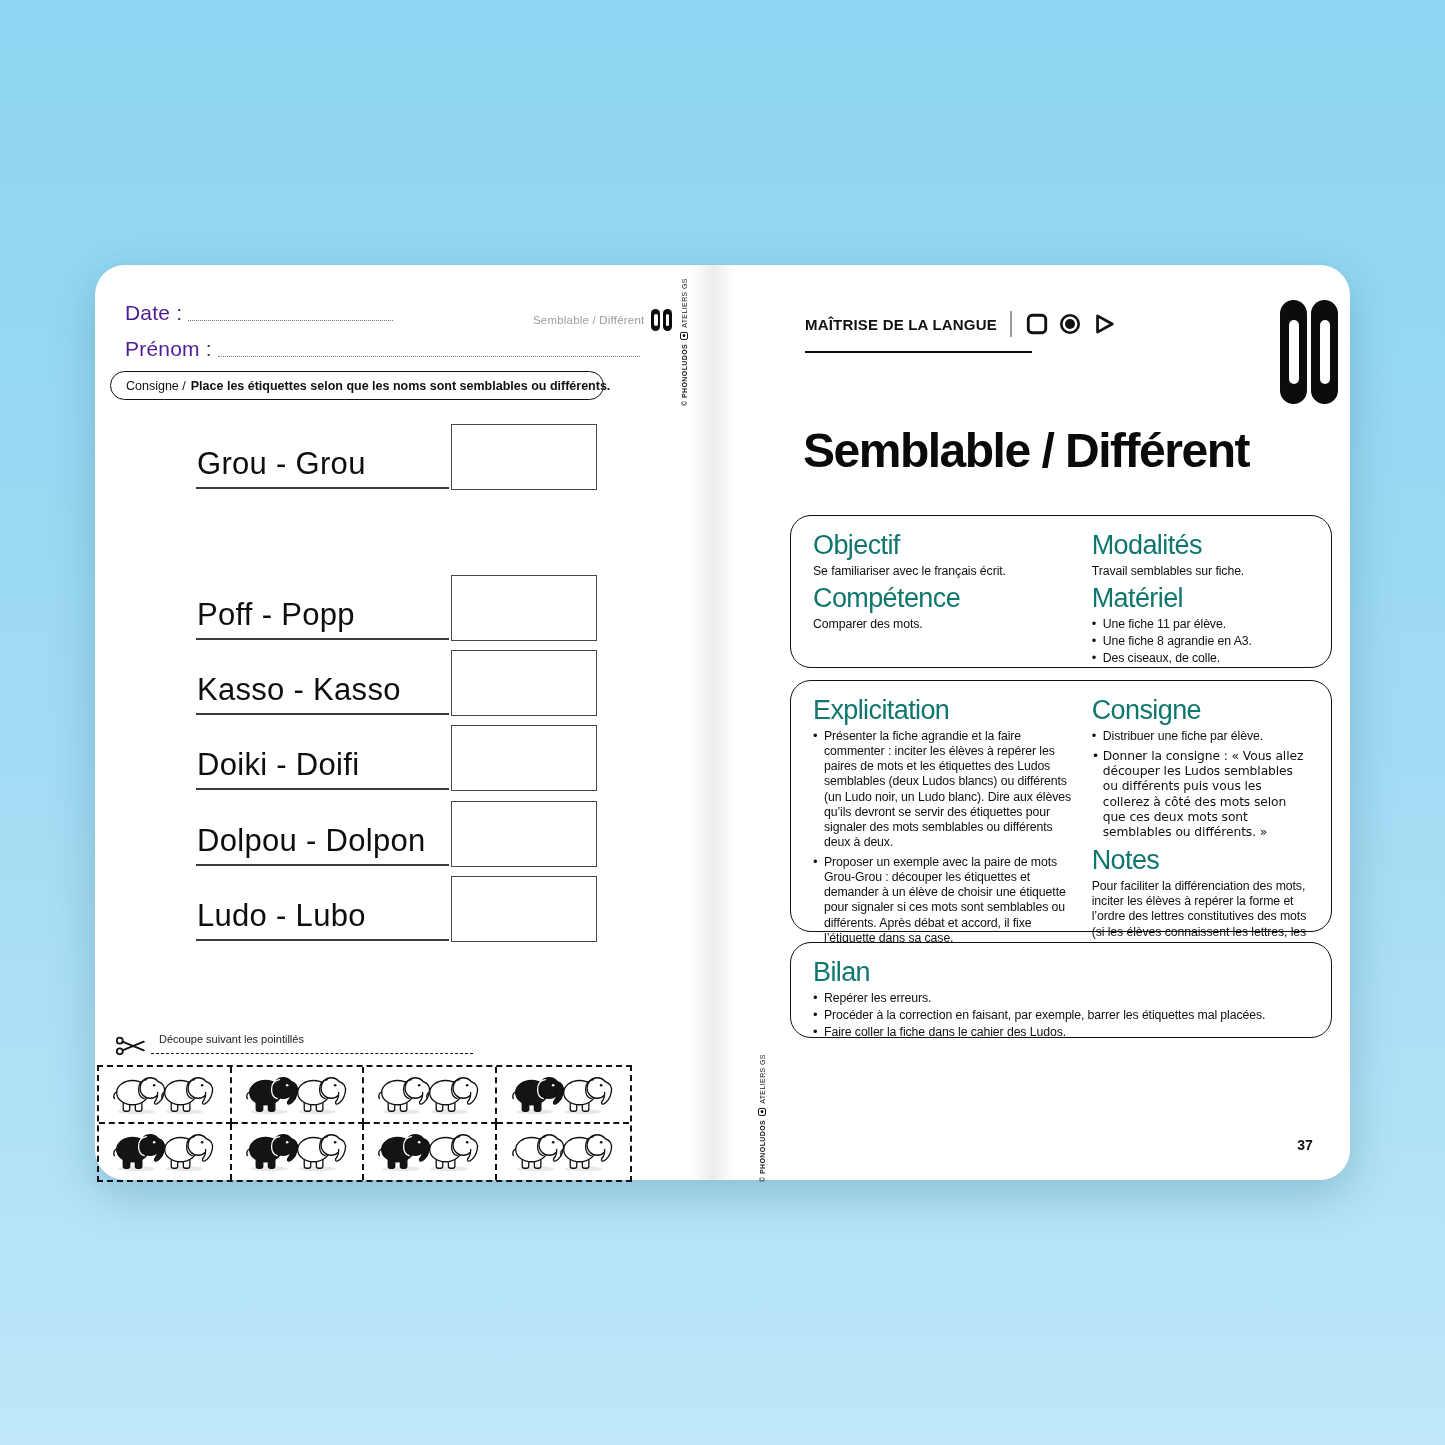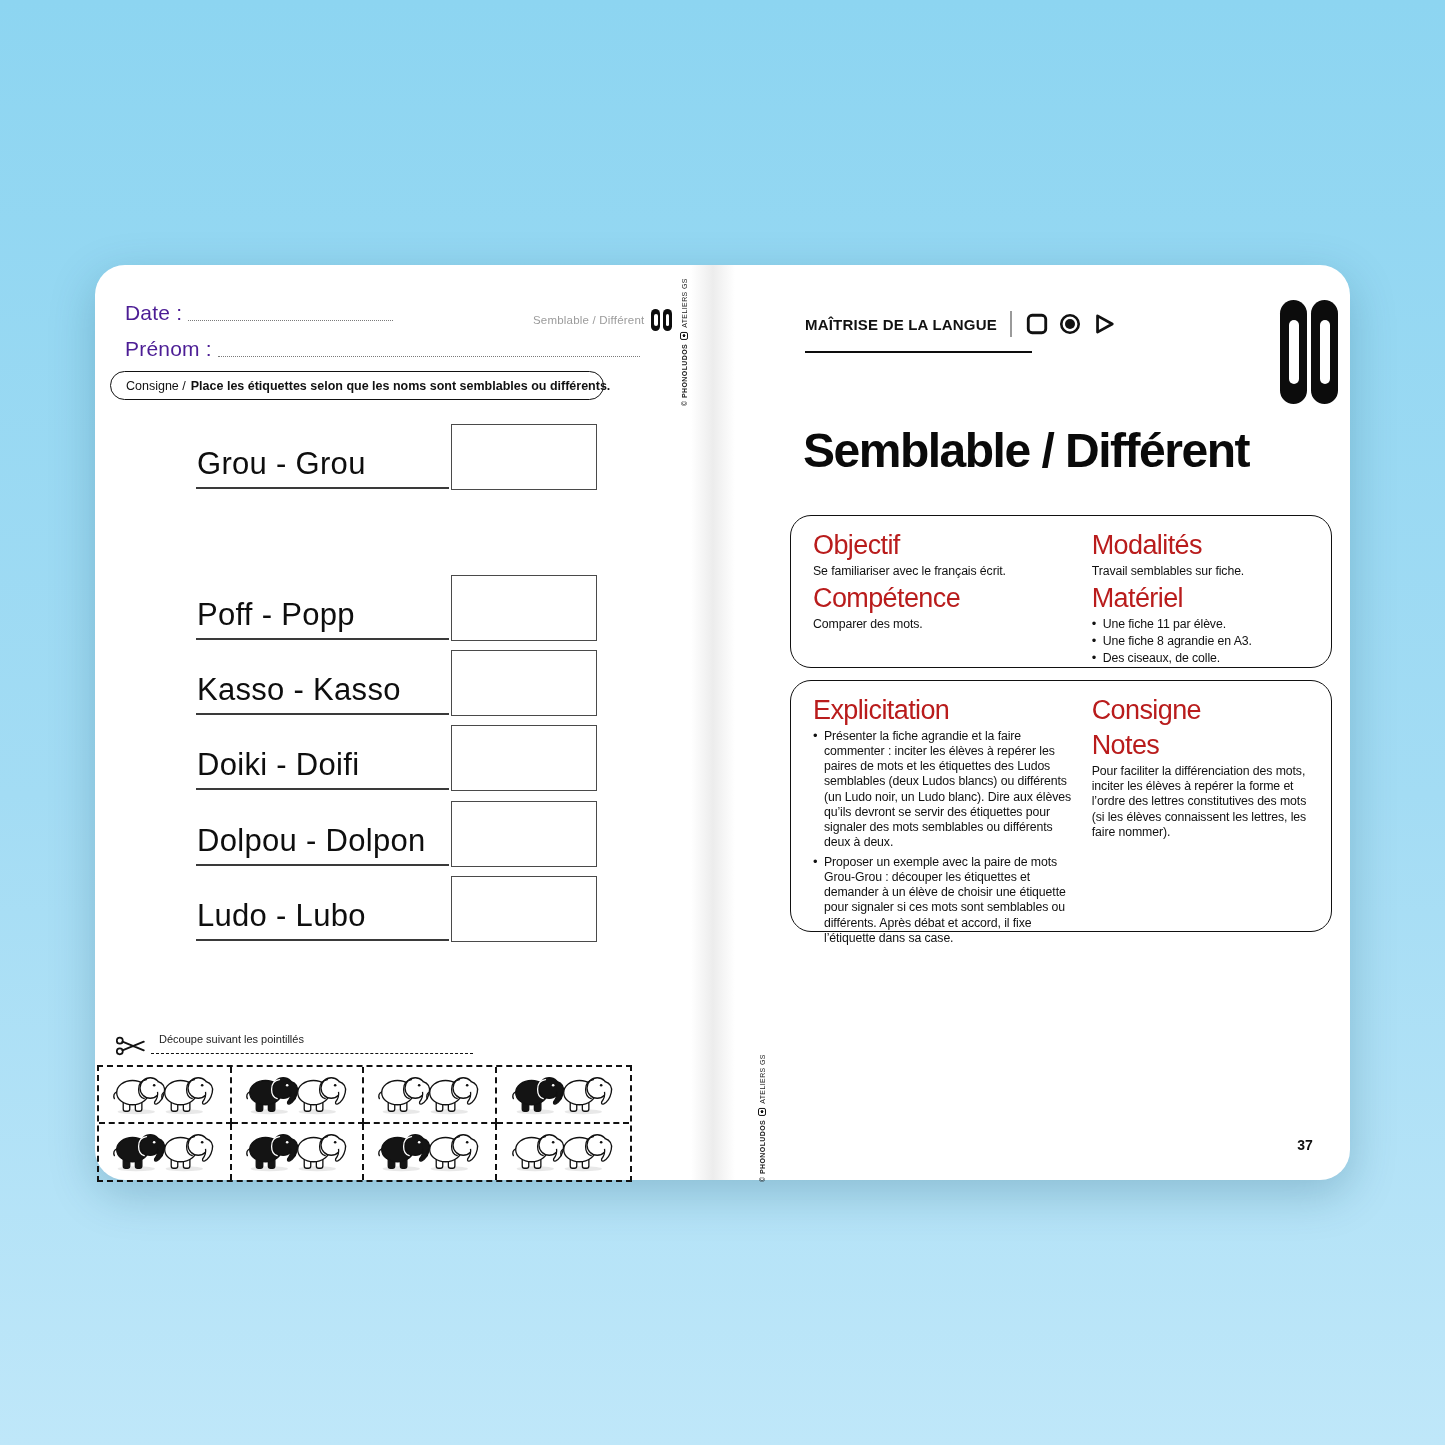--- a/index.html
+++ b/index.html
@@ -62,21 +62,21 @@
   .cat-row .cat-lbl { font-size:15px; font-weight:bold; letter-spacing:.2px; white-space:nowrap; }
   .cat-row .vbar { width:1.6px; height:26px; background:#9a9a9a; margin:0 13px; }
   .cat-row svg { margin-right:9px; }
   .cat-rule { position:absolute; left:710px; top:86px; width:227px; height:2.2px; background:#0d0d0d; }
   .big-title { position:absolute; left:708px; top:158px; font-size:48px; font-weight:bold; letter-spacing:-1.5px; color:#0a0a0a; white-space:nowrap; }
   .rbox { position:absolute; left:695px; width:542px; border:1.7px solid #111; border-radius:21px; box-sizing:border-box; padding:10px 20px 8px 22px; background:#fff; }
   .rbox.cols { display:grid; grid-template-columns:1.18fr 1fr; column-gap:20px; }
   .box1 { top:250px; height:153px; }
   .box2 { top:415px; height:252px; }
   .box3 { top:677px; height:96px; }
-  .sec-h { font-size:27px; font-weight:400; letter-spacing:-.6px; margin:4px 0 3px; color:#b91c1c; }
+  .sec-h { font-size:27px; font-weight:400; letter-spacing:-.6px; margin:4px 0 3px; color:#0f766e; }
   .sec-p { font-size:12.3px; line-height:1.24; letter-spacing:-.1px; margin:0 0 4px; }
   ul.bullets { list-style:none; margin:1px 0 4px; padding:0; }
   ul.bullets li { position:relative; padding-left:11px; margin-bottom:5px; font-size:12.3px; line-height:1.23; letter-spacing:-.1px; }
   ul.bullets li::before { content:"•"; position:absolute; left:0; top:-1px; font-size:13px; }
   ul.tight li { margin-bottom:2px; }
   .alt-font { font-family:"DejaVu Sans", sans-serif; font-size:11.6px; letter-spacing:-.2px; }
   .pagenum { position:absolute; left:1180px; top:872px; width:60px; text-align:center; font-size:14px; font-weight:bold; }
   
   .credit-wrap { position:absolute; width:0; height:0; }
   .credit { position:absolute; left:0; top:0; transform:translate(-50%,-50%) rotate(-90deg); display:flex; align-items:center; gap:4px; white-space:nowrap; }
@@ -299,25 +299,37 @@
   <div class="rbox cols box2">
     <div>
       <div class="sec-h">Explicitation</div>
       <ul class="bullets">
         <li>Présenter la fiche agrandie et la faire commenter : inciter les élèves à repérer les paires de mots et les étiquettes des Ludos semblables (deux Ludos blancs) ou différents (un Ludo noir, un Ludo blanc). Dire aux élèves qu’ils devront se servir des étiquettes pour signaler des mots semblables ou différents deux à deux.</li>
         <li>Proposer un exemple avec la paire de mots Grou-Grou : découper les étiquettes et demander à un élève de choisir une étiquette pour signaler si ces mots sont semblables ou différents. Après débat et accord, il fixe l’étiquette dans sa case.</li>
       </ul>
     </div>
     <div>
       <div class="sec-h">Consigne</div>
+      <ul class="bullets">
+        <li>Distribuer une fiche par élève.</li>
+        <li class="alt-font">Donner la consigne : « Vous allez découper les Ludos semblables ou différents puis vous les collerez à côté des mots selon que ces deux mots sont semblables ou différents. »</li>
+      </ul>
       <div class="sec-h">Notes</div>
       <p class="sec-p">Pour faciliter la différenciation des mots, inciter les élèves à repérer la forme et l’ordre des lettres constitutives des mots (si les élèves connaissent les lettres, les faire nommer).</p>
     </div>
   </div>
 
+  <div class="rbox box3">
+    <div class="sec-h">Bilan</div>
+    <ul class="bullets tight">
+      <li>Repérer les erreurs.</li>
+      <li>Procéder à la correction en faisant, par exemple, barrer les étiquettes mal placées.</li>
+      <li>Faire coller la fiche dans le cahier des Ludos.</li>
+    </ul>
+  </div>
 
   <div class="credit-wrap" style="left:667px; top:853px;">
     <div class="credit">
       <span class="t first">© PHONOLUDOS</span>
       <span class="credit-logo"></span>
       <span class="t">ATELIERS GS</span>
     </div>
   </div>
 
   <div class="pagenum">37</div>

